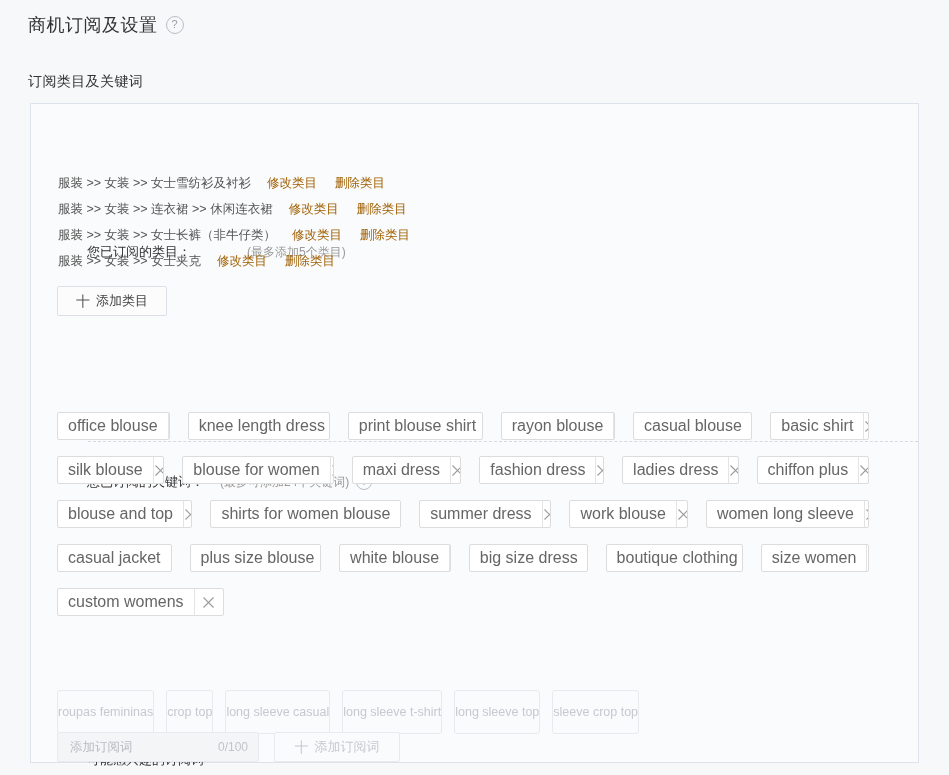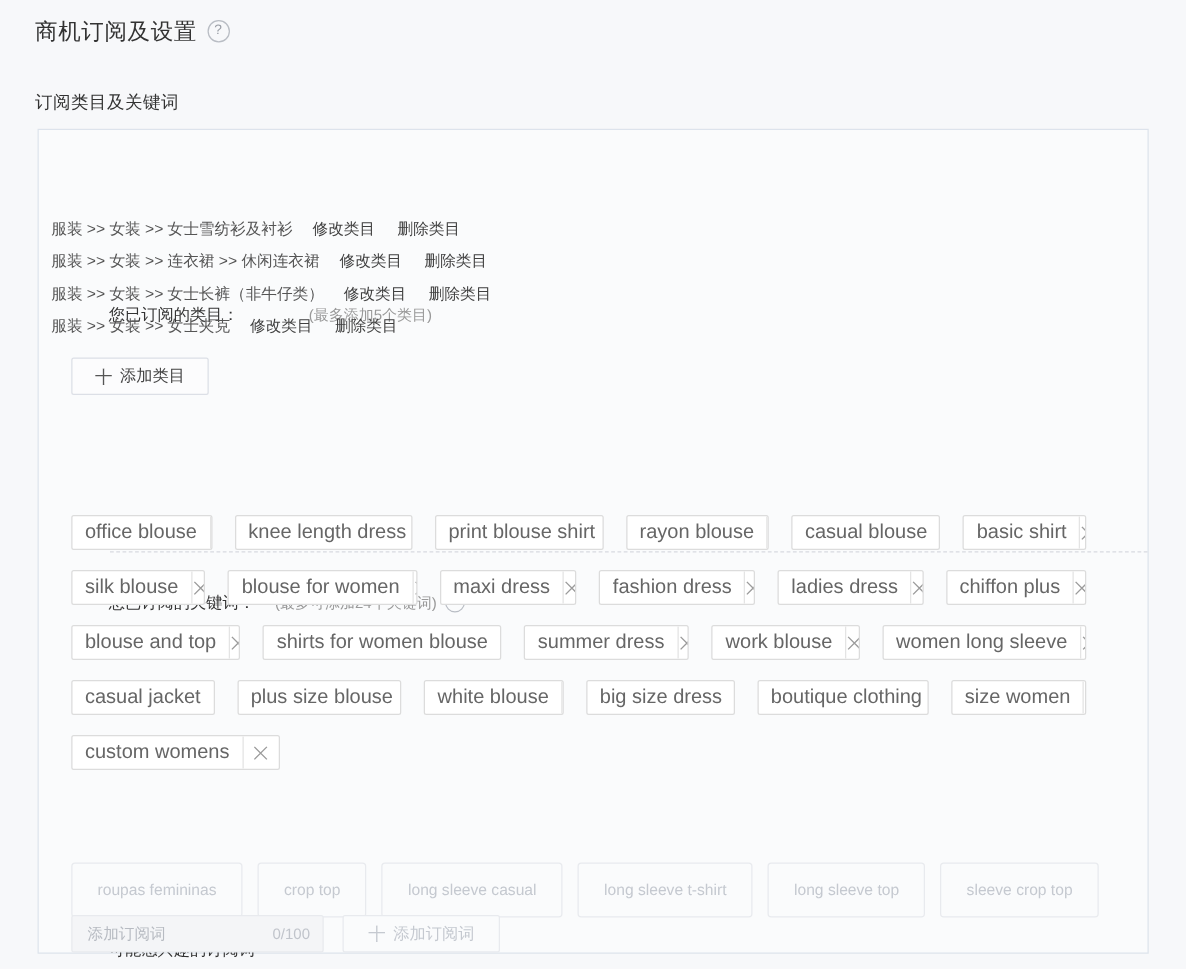--- a/index.html
+++ b/index.html
@@ -81,34 +81,34 @@
   .block-title .hint {
     color: #999999;
     font-size: 12px;
     margin-left: 16px;
   }
   .block-title .help-icon.sm { margin-left: 7px; }
 
   
   .cat-list {
     position: absolute;
-    left: 41px;
+    left: 58px;
     top: 175px;
   }
   .cat-row {
     display: flex;
     align-items: baseline;
     height: 26px;
     font-size: 12.5px;
     color: #555555;
     white-space: nowrap;
   }
   .cat-path { color: #555555; }
   .cat-link {
-    color: #404040;
+    color: #a16207;
     margin-left: 16px;
     cursor: pointer;
     text-decoration: none;
   }
   .cat-link.second { margin-left: 18px; }
 
   
   .btn {
     display: inline-flex;
     align-items: center;
@@ -191,21 +191,21 @@
     left: 57px;
     top: 690px;
     display: flex;
     align-items: center;
   }
   .suggest-chip {
     display: inline-flex;
     align-items: center;
     height: 44px;
     box-sizing: border-box;
-    padding: 0 20px;
+    padding: 0 0;
     border: 1px solid #e8eaee;
     border-radius: 3px;
     background: #fafbfc;
     color: #c5c9d0;
     font-size: 12.5px;
     margin-right: 12px;
     white-space: nowrap;
     cursor: pointer;
   }
 

